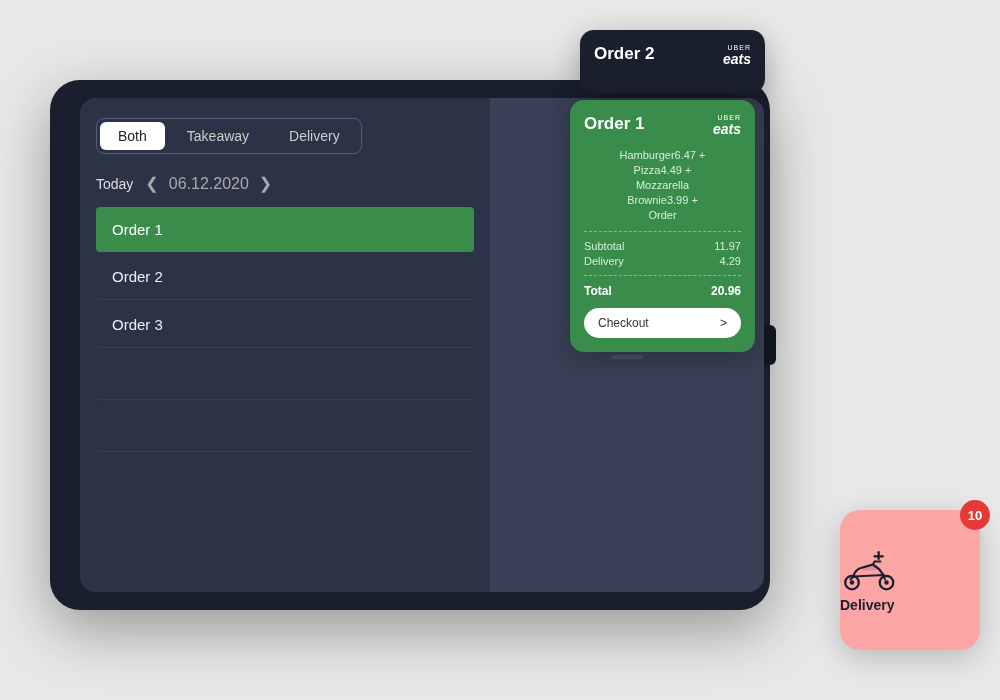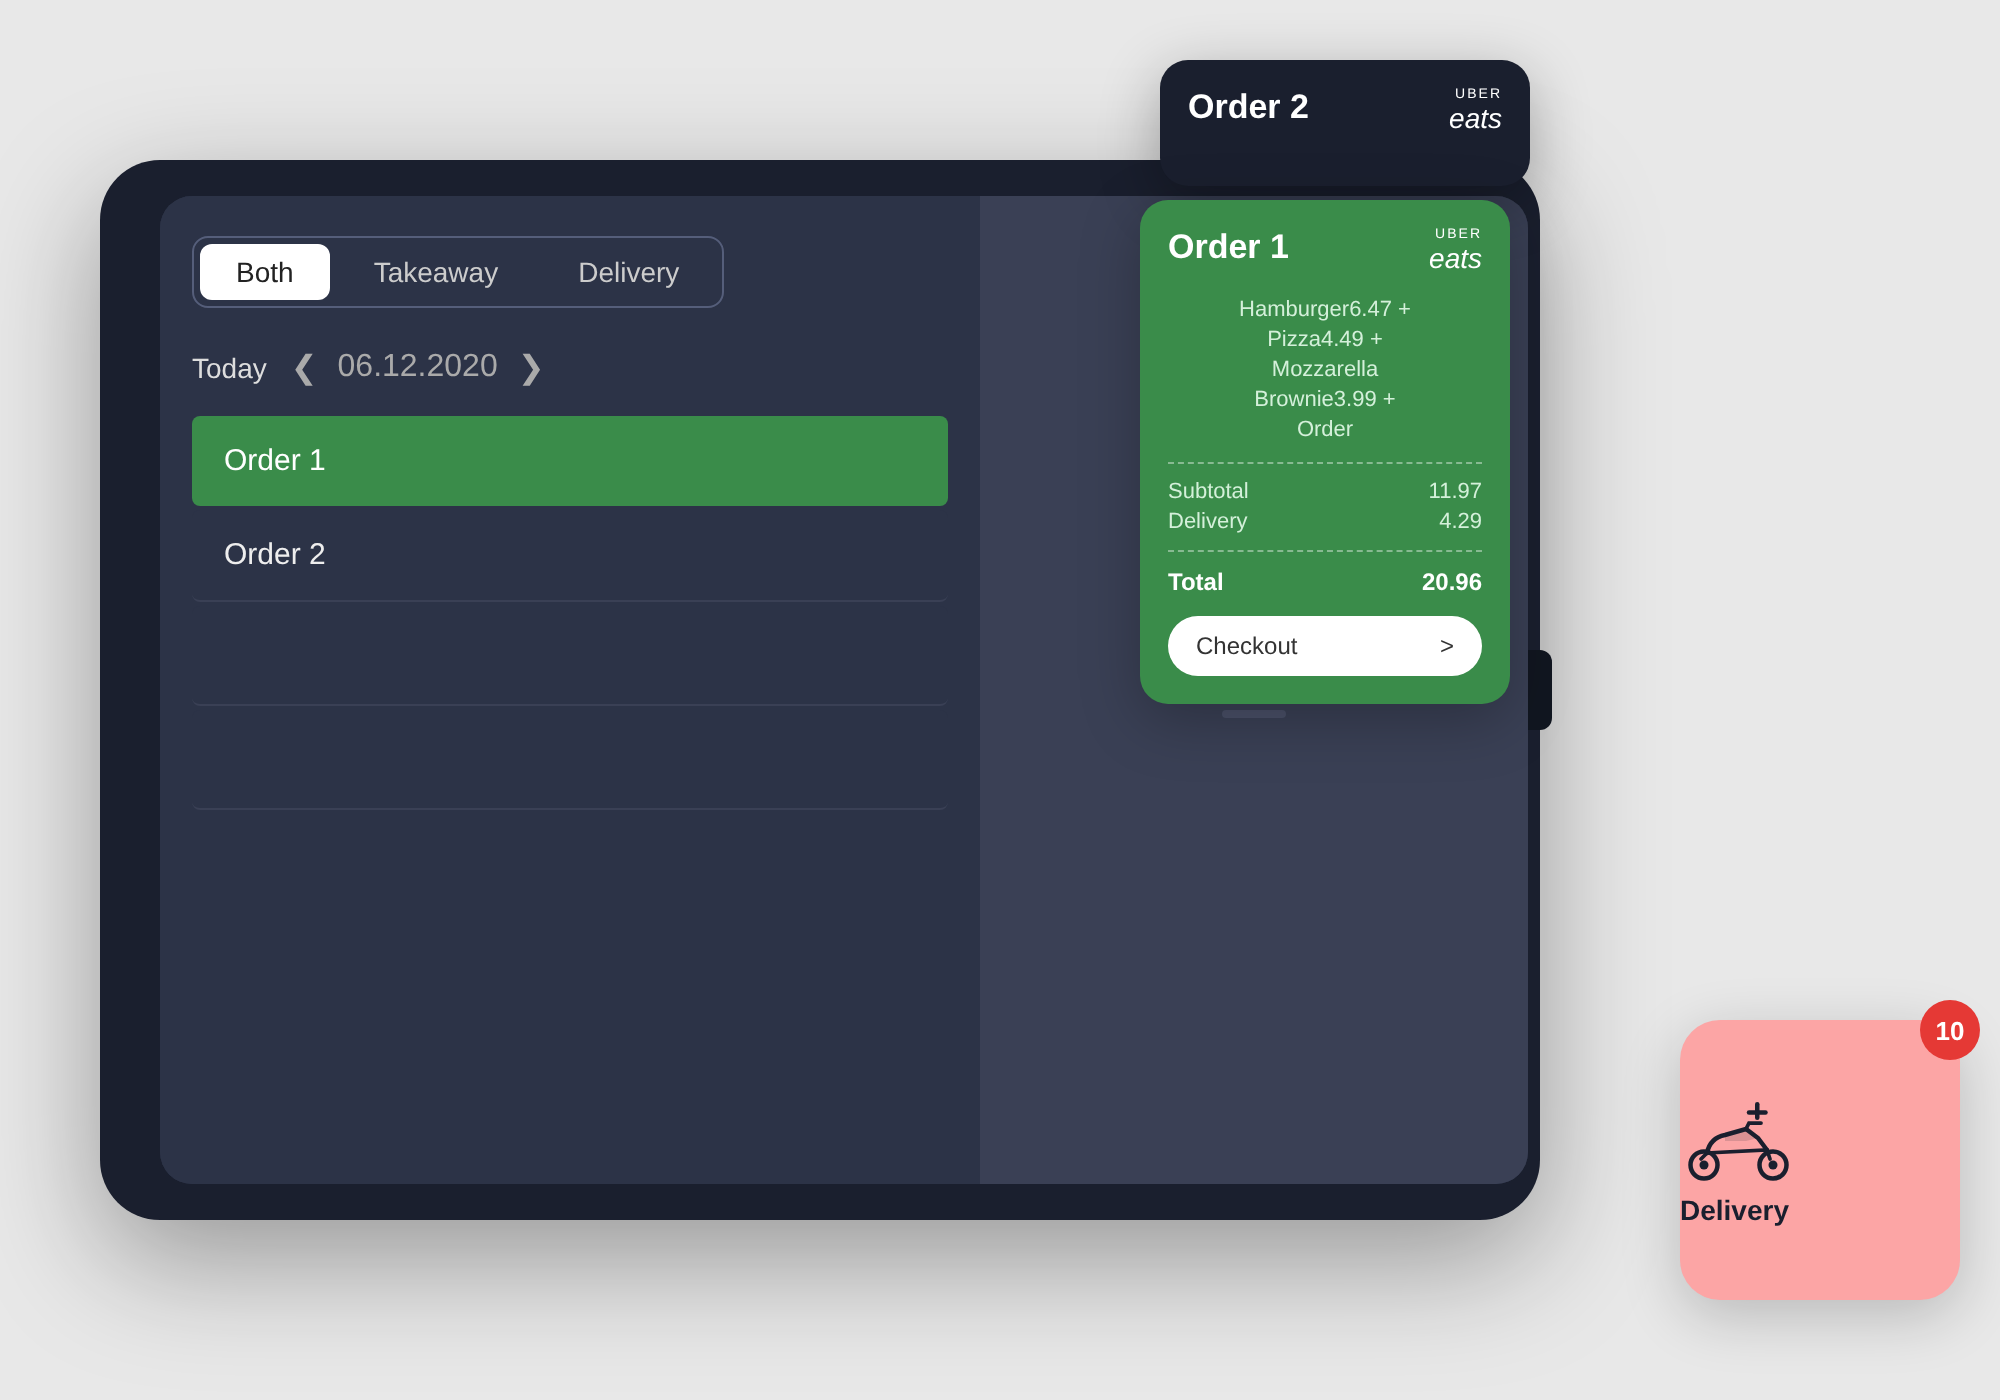--- a/index.html
+++ b/index.html
@@ -191,21 +191,21 @@
       font-weight: 700;
     }
     .uber-eats-logo .uber {
       font-size: 7px;
       font-weight: 400;
       letter-spacing: 1px;
       text-transform: uppercase;
     }
     .uber-eats-logo .eats {
       font-size: 14px;
-      font-weight: 400;
+      font-weight: 700;
       font-style: italic;
     }
 
     .order-items-list {
       margin-bottom: 10px;
     }
     .order-line {
       display: flex;
       justify-content: center;
       font-size: 11px;
@@ -327,20 +327,21 @@
         <div class="date-nav">
           <span>❮</span>
           <span>06.12.2020</span>
           <span>❯</span>
         </div>
       </div>
 
       <div class="order-list">
         <div class="order-item active">Order 1</div>
         <div class="order-item">Order 2</div>
+        <div class="order-item">Order 3</div>
         <div class="order-item" style="height:50px;"></div>
         <div class="order-item" style="height:50px;"></div>
       </div>
     </div>
 
     <div class="screen-right">
       <div class="hamburger-lines">
         <div class="h-line"></div>
         <div class="h-line"></div>
         <div class="h-line"></div>

